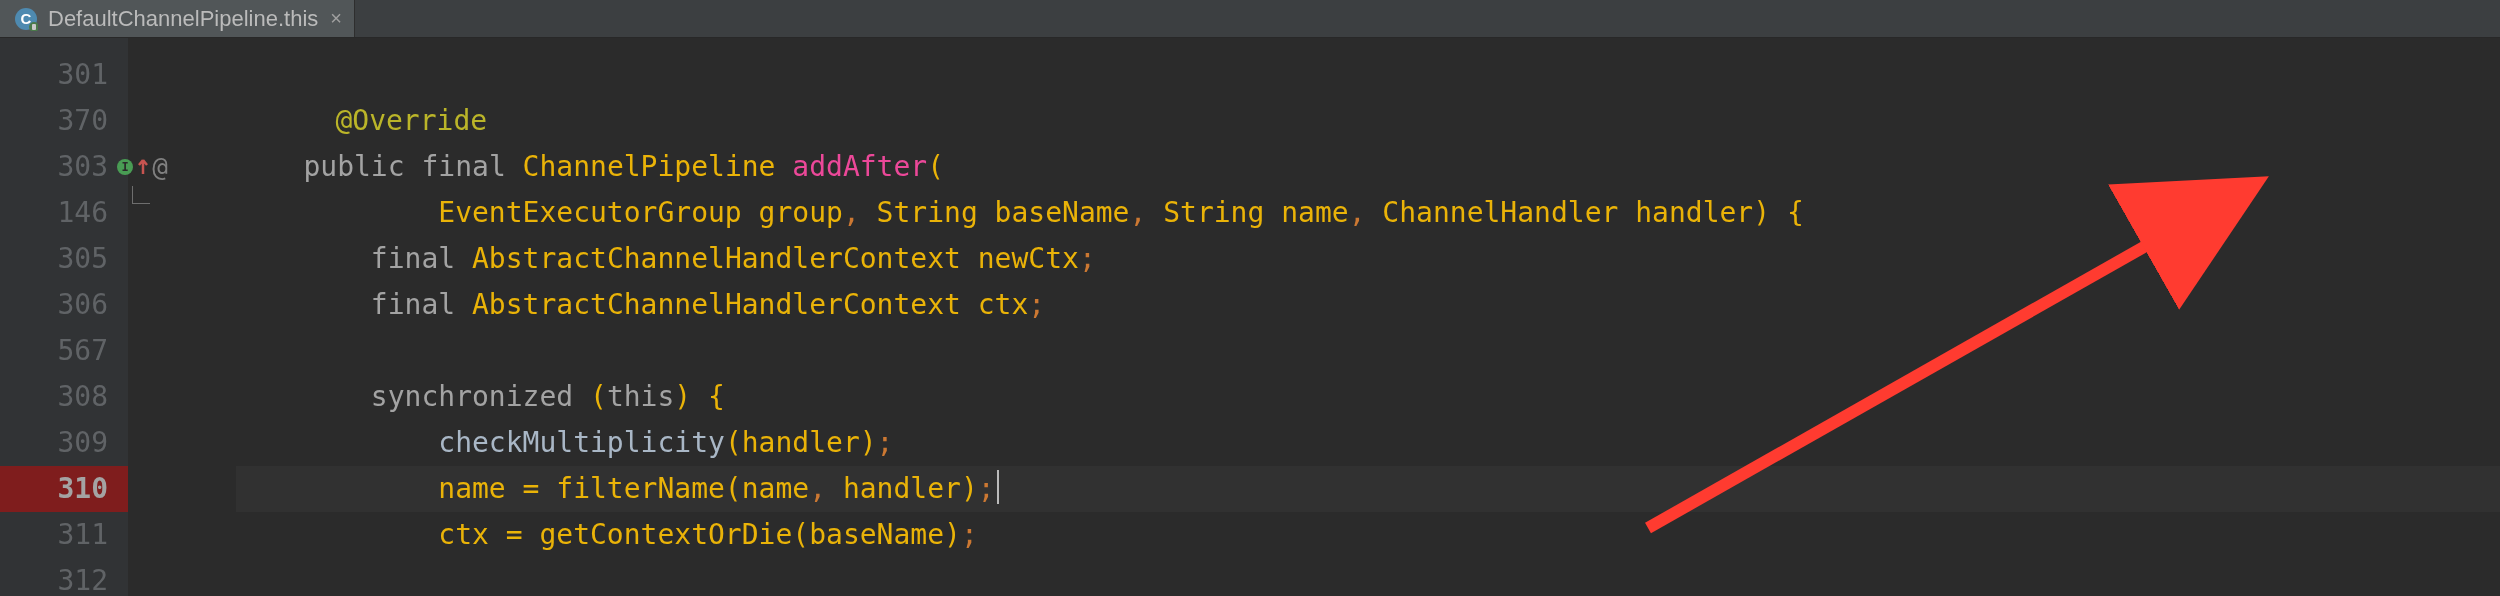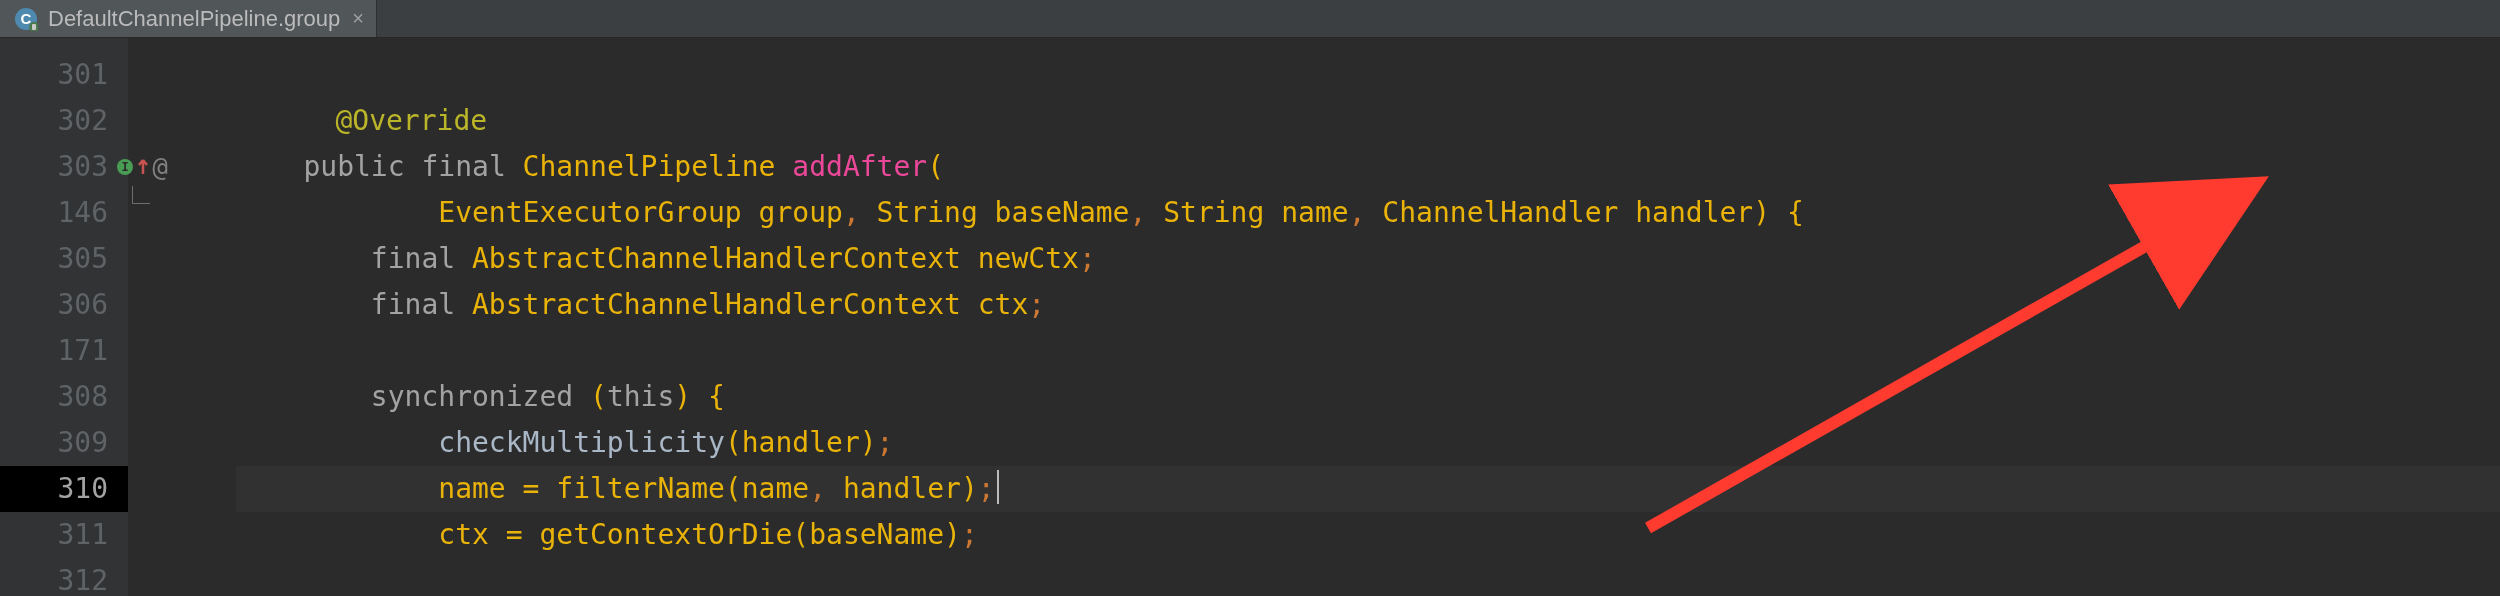--- a/index.html
+++ b/index.html
@@ -47,21 +47,21 @@
   .gutter {
     width: 128px;
     background: #313335;
     color: #606366;
     font-size: 28px;
     text-align: right;
     padding-top: 14px;
     line-height: 46px;
   }
   .gutter .ln { padding-right: 20px; height:46px; position:relative;}
-  .gutter .current { color: #a4a3a3; background:#000000;}
+  .gutter .current { color: #a4a3a3; background:#7f1d1d;font-weight:bold;}
   .gutter-icons {
     position: absolute;
     right: -40px;
     top: 50%;
     transform: translateY(-50%);
     display:flex;
     align-items:center;
     gap:2px;
   }
 
@@ -116,43 +116,43 @@
 <div class="tab-bar">
   <div class="tab">
     <span class="file-icon">
       <svg viewBox="0 0 24 24" width="24" height="24">
         <circle cx="12" cy="12" r="11" fill="#4e8ab0"></circle>
         <text x="12" y="17" text-anchor="middle" font-size="15" font-family="sans-serif" fill="#ffffff" font-weight="bold">C</text>
         <circle cx="20" cy="20" r="5" fill="#4a7a4a"></circle>
         <rect x="18" y="17" width="4" height="6" rx="1" fill="#c9c9c9"></rect>
       </svg>
     </span>
-    <span>DefaultChannelPipeline.group</span>
+    <span>DefaultChannelPipeline.this</span>
     <span class="close">×</span>
   </div>
 </div>
 
 <div class="editor">
   <div class="gutter" id="gutter">
       <div class="ln">301</div>
-      <div class="ln">302</div>
+      <div class="ln">370</div>
       <div class="ln">303<span class="gutter-icons">
           <svg width="18" height="18" viewBox="0 0 18 18">
             <circle cx="9" cy="9" r="8" fill="#499c54"></circle>
             <text x="9" y="13" text-anchor="middle" font-size="12" fill="#2b2b2b" font-weight="bold">I</text>
           </svg>
           <svg width="14" height="18" viewBox="0 0 14 18">
             <path d="M7 2 L7 16 M7 2 L3 7 M7 2 L11 7" stroke="#c75450" stroke-width="2.5" fill="none"></path>
           </svg>
           <span style="color:#808080;font-size:26px;">@</span>
         </span></div>
       <div class="ln">146</div>
       <div class="ln">305</div>
       <div class="ln">306</div>
-      <div class="ln">171</div>
+      <div class="ln">567</div>
       <div class="ln">308</div>
       <div class="ln">309</div>
       <div class="ln current">310</div>
       <div class="ln">311</div>
       <div class="ln">312</div>
     </div>
   <div class="code-wrap">
     <div class="fold-strip" id="fold">
         <div class="fold-mark" style="top: 138px;"></div>
       </div>

